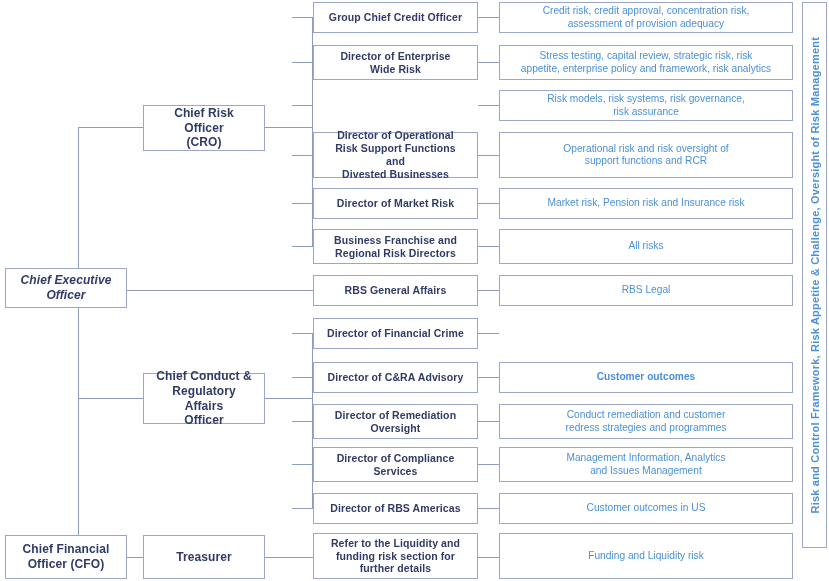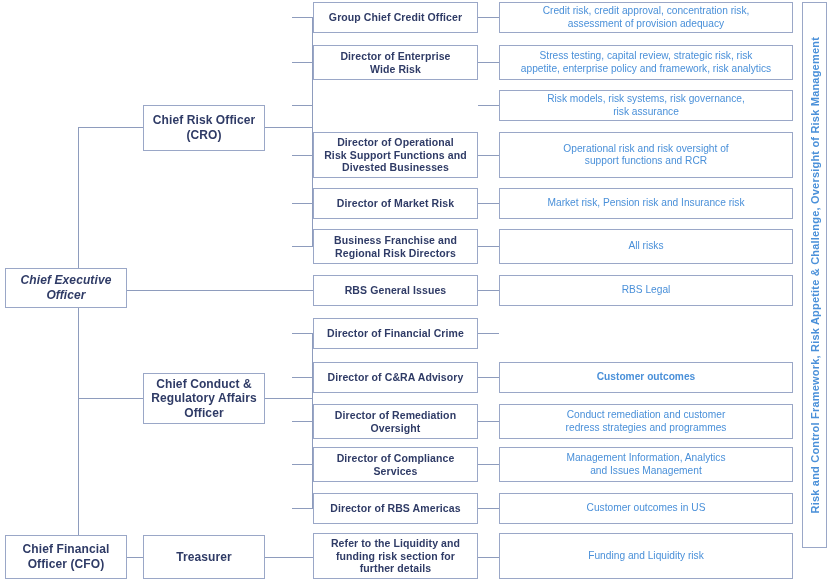--- a/index.html
+++ b/index.html
@@ -25,21 +25,21 @@
     align-items:center;
     justify-content:center;
     text-align:center;
     line-height:1.22;
   }
   .role{
     color:#2f3b66;
     font-weight:bold;
     font-size:10.5px;
     letter-spacing:.1px;
-    padding:2px 5px;
+    padding:2px 12px;
   }
   .role.exec{ font-size:12px; }
   .desc{
     color:#4a90d9;
     font-weight:normal;
     font-size:10.2px;
     padding:2px 16px;
   }
 
   
@@ -175,21 +175,21 @@
     </div>
   </div>
   <div class="box role" style="left:313px; top:229px; width:165px; height:35px;">
     <div>
       <span>Business Franchise and</span><br>
       <span>Regional Risk Directors</span>
     </div>
   </div>
   <div class="box role" style="left:313px; top:275px; width:165px; height:31px;">
     <div>
-      <span>RBS General Issues</span>
+      <span>RBS General Affairs</span>
     </div>
   </div>
   <div class="box role" style="left:313px; top:318px; width:165px; height:31px;">
     <div>
       <span>Director of Financial Crime</span>
     </div>
   </div>
   <div class="box role" style="left:313px; top:362px; width:165px; height:31px;">
     <div>
       <span>Director of C&amp;RA Advisory</span>

